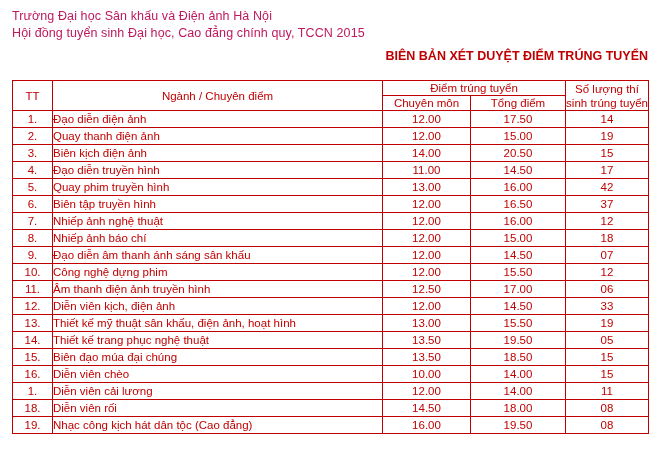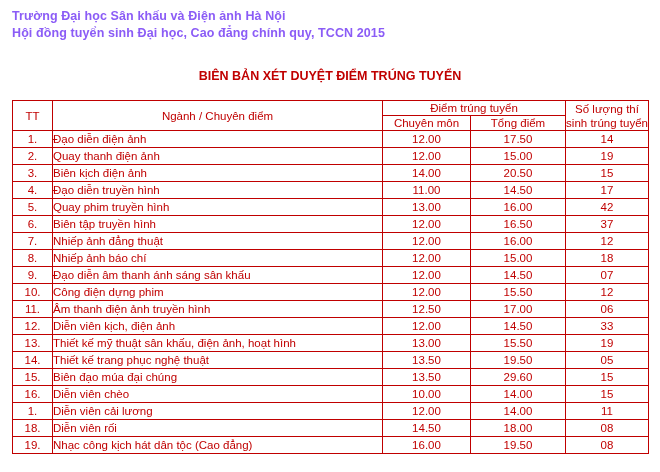--- a/index.html
+++ b/index.html
@@ -16,29 +16,29 @@
   }
   .page {
     position: relative;
     width: 660px;
     height: 472px;
     box-sizing: border-box;
     padding: 8px 12px 0 12px;
   }
   .header-line {
     font-size: 12.5px;
-    font-weight: bold;
-    color: #8b5cf6;
+    font-weight: normal;
+    color: #be185d;
     line-height: 17px;
     letter-spacing: 0.1px;
     white-space: nowrap;
   }
   .title-block {
-    text-align: center;
-    margin-top: 24px;
+    text-align: right;
+    margin-top: 4px;
   }
   .title-line {
     font-size: 12.5px;
     font-weight: bold;
     color: #c00000;
     line-height: 20px;
     white-space: nowrap;
   }
   table.main {
     margin-top: 14px;
@@ -154,42 +154,42 @@
       </tr>
       <tr>
         <td class="tt">6.</td>
         <td class="nganh">Biên tập truyền hình</td>
         <td class="num">12.00</td>
         <td class="num">16.50</td>
         <td class="num">37</td>
       </tr>
       <tr>
         <td class="tt">7.</td>
-        <td class="nganh">Nhiếp ảnh đẳng thuật</td>
+        <td class="nganh">Nhiếp ảnh nghệ thuật</td>
         <td class="num">12.00</td>
         <td class="num">16.00</td>
         <td class="num">12</td>
       </tr>
       <tr>
         <td class="tt">8.</td>
         <td class="nganh">Nhiếp ảnh báo chí</td>
         <td class="num">12.00</td>
         <td class="num">15.00</td>
         <td class="num">18</td>
       </tr>
       <tr>
         <td class="tt">9.</td>
         <td class="nganh">Đạo diễn âm thanh ánh sáng sân khấu</td>
         <td class="num">12.00</td>
         <td class="num">14.50</td>
         <td class="num">07</td>
       </tr>
       <tr>
         <td class="tt">10.</td>
-        <td class="nganh">Công điện dựng phim</td>
+        <td class="nganh">Công nghệ dựng phim</td>
         <td class="num">12.00</td>
         <td class="num">15.50</td>
         <td class="num">12</td>
       </tr>
       <tr>
         <td class="tt">11.</td>
         <td class="nganh">Âm thanh điện ảnh truyền hình</td>
         <td class="num">12.50</td>
         <td class="num">17.00</td>
         <td class="num">06</td>
@@ -212,21 +212,21 @@
         <td class="tt">14.</td>
         <td class="nganh">Thiết kế trang phục nghệ thuật</td>
         <td class="num">13.50</td>
         <td class="num">19.50</td>
         <td class="num">05</td>
       </tr>
       <tr>
         <td class="tt">15.</td>
         <td class="nganh">Biên đạo múa đại chúng</td>
         <td class="num">13.50</td>
-        <td class="num">29.60</td>
+        <td class="num">18.50</td>
         <td class="num">15</td>
       </tr>
       <tr>
         <td class="tt">16.</td>
         <td class="nganh">Diễn viên chèo</td>
         <td class="num">10.00</td>
         <td class="num">14.00</td>
         <td class="num">15</td>
       </tr>
       <tr>

